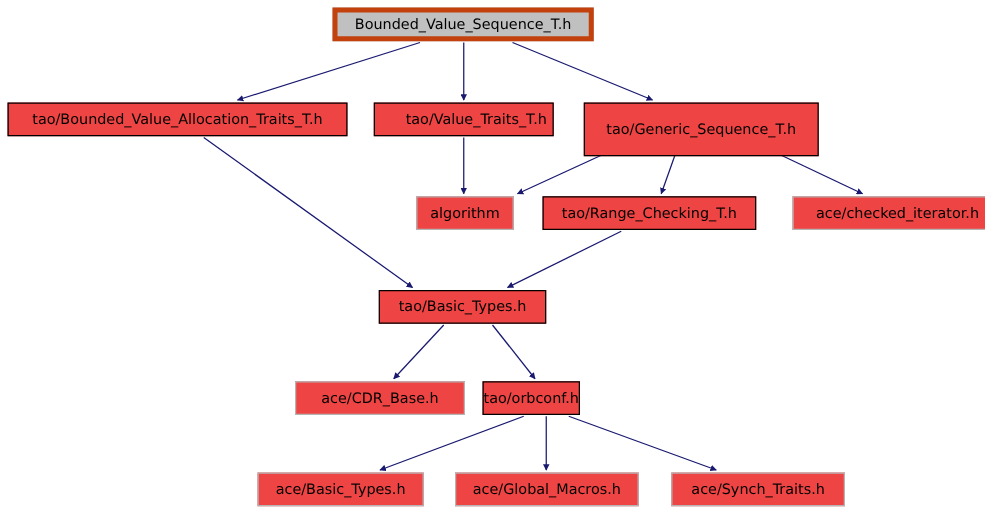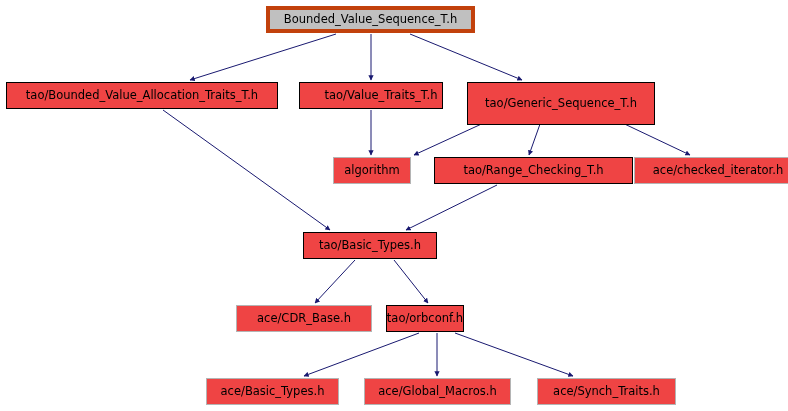--- a/index.html
+++ b/index.html
@@ -88,21 +88,21 @@
       </div>
       <div class="node internal" style="left: 299px; top: 82px; width: 144px; height: 27px; padding-left: 20px;">
         <span class="node-label">tao/Value_Traits_T.h</span>
       </div>
       <div class="node internal" style="left: 467px; top: 82px; width: 188px; height: 43px;">
         <span class="node-label">tao/Generic_Sequence_T.h</span>
       </div>
       <div class="node" style="left: 333px; top: 157px; width: 78px; height: 27px;">
         <span class="node-label">algorithm</span>
       </div>
-      <div class="node internal" style="left: 434px; top: 157px; width: 199px; height: 27px;">
+      <div class="node internal" style="left: 434px; top: 157px; width: 171px; height: 27px;">
         <span class="node-label">tao/Range_Checking_T.h</span>
       </div>
       <div class="node" style="left: 634px; top: 157px; width: 168px; height: 27px;">
         <span class="node-label">ace/checked_iterator.h</span>
       </div>
       <div class="node internal" style="left: 303px; top: 232px; width: 134px; height: 27px; align-items: center;">
         <span class="node-label">tao/Basic_Types.h</span>
       </div>
       <div class="node" style="left: 236px; top: 305px; width: 136px; height: 27px;">
         <span class="node-label">ace/CDR_Base.h</span>

